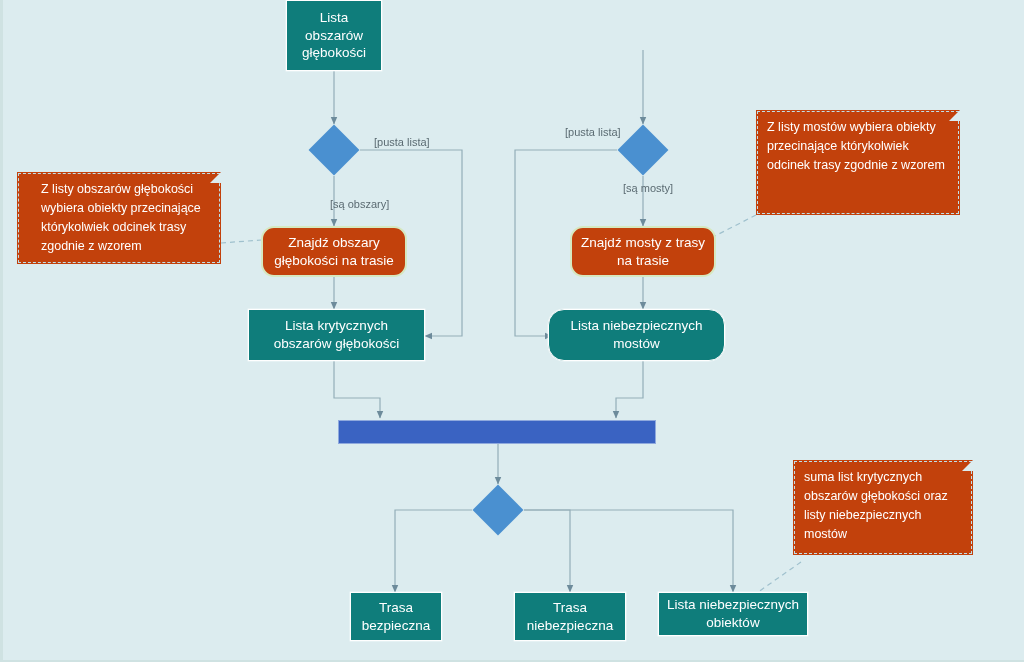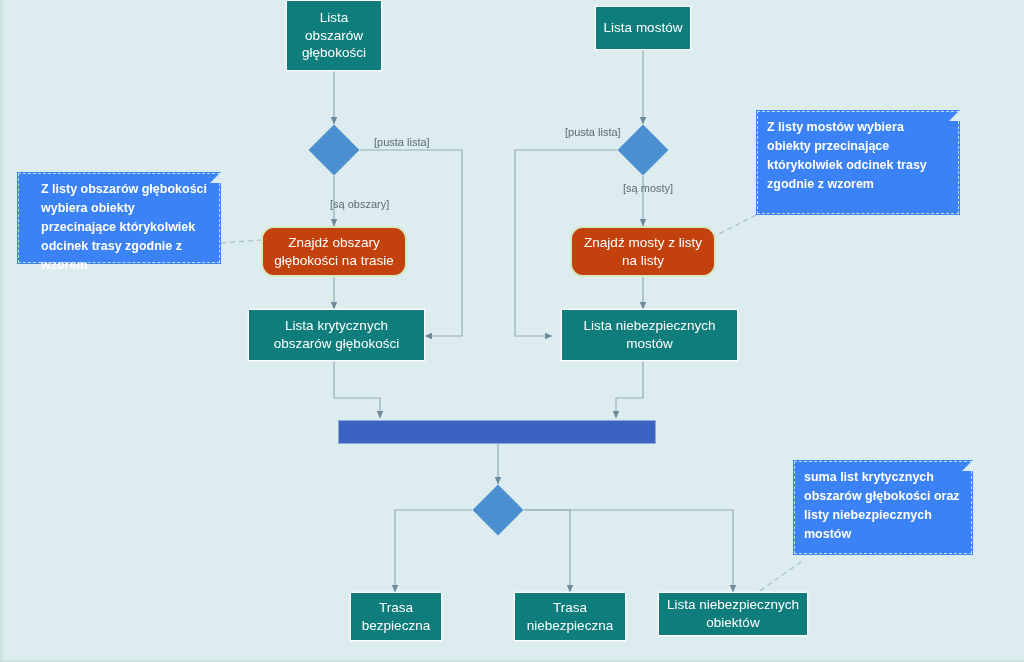--- a/index.html
+++ b/index.html
@@ -52,29 +52,28 @@
     background:#4a90d0;
     transform:rotate(45deg);
   }
   
   .bar{
     background:#3a63c2;
     border:1px solid #8fa9dd;
   }
   
   .note{
-    background:#3b82f6;
+    background:#c2410c;
     color:#ffffff;
     font-size:12.5px;
     line-height:1.52;
     padding:8px 10px 8px 11px;
     display:block;text-align:left;
     outline:1px dashed #bfe0ea;
     outline-offset:-2px;
-    font-weight:bold;
   }
   .note::after{
     content:"";position:absolute;right:0;top:0;
     border-width:0 0 11px 11px;border-style:solid;
     border-color:transparent transparent #dcecef transparent;
   }
   
   .glabel{
     position:absolute;color:#5b6b72;font-size:11px;white-space:nowrap;margin-top:16px;
   }
@@ -125,50 +124,47 @@
       <path d="M218,243 L258,240"></path>
       <path d="M753,215 L704,240"></path>
       <path d="M798,562 L748,597"></path>
     </g>
   </svg>
 
   <div class="node obj" style="left:283px;top:0px;width:96px;height:71px;">
     <span>Lista obszarów głębokości</span>
   </div>
 
-  <div class="node obj" style="left:592px;top:6px;width:96px;height:44px;">
-    <span>Lista mostów</span>
-  </div>
 
   <div class="node obj" style="left:245px;top:309px;width:177px;height:52px;">
     <span>Lista krytycznych obszarów głębokości</span>
   </div>
 
-  <div class="node obj" style="left:558px;top:309px;width:177px;height:52px;">
+  <div class="node obj" style="left:545px;top:309px;width:177px;height:52px;border-radius:16px;">
     <span>Lista niebezpiecznych mostów</span>
   </div>
 
   <div class="node obj" style="left:347px;top:592px;width:92px;height:49px;">
     <span>Trasa bezpieczna</span>
   </div>
 
   <div class="node obj" style="left:511px;top:592px;width:112px;height:49px;">
     <span>Trasa niebezpieczna</span>
   </div>
 
   <div class="node obj" style="left:655px;top:592px;width:150px;height:44px;">
     <span>Lista niebezpiecznych obiektów</span>
   </div>
 
   <div class="node act" style="left:258px;top:226px;width:146px;height:51px;">
     <span>Znajdź obszary głębokości na trasie</span>
   </div>
 
   <div class="node act" style="left:567px;top:226px;width:146px;height:51px;">
-    <span>Znajdź mosty z listy na listy</span>
+    <span>Znajdź mosty z trasy na trasie</span>
   </div>
 
   <div class="node dec" style="left:313px;top:132px;width:36px;height:36px;">
     <i></i>
   </div>
 
   <div class="node dec" style="left:622px;top:132px;width:36px;height:36px;">
     <i></i>
   </div>
 

